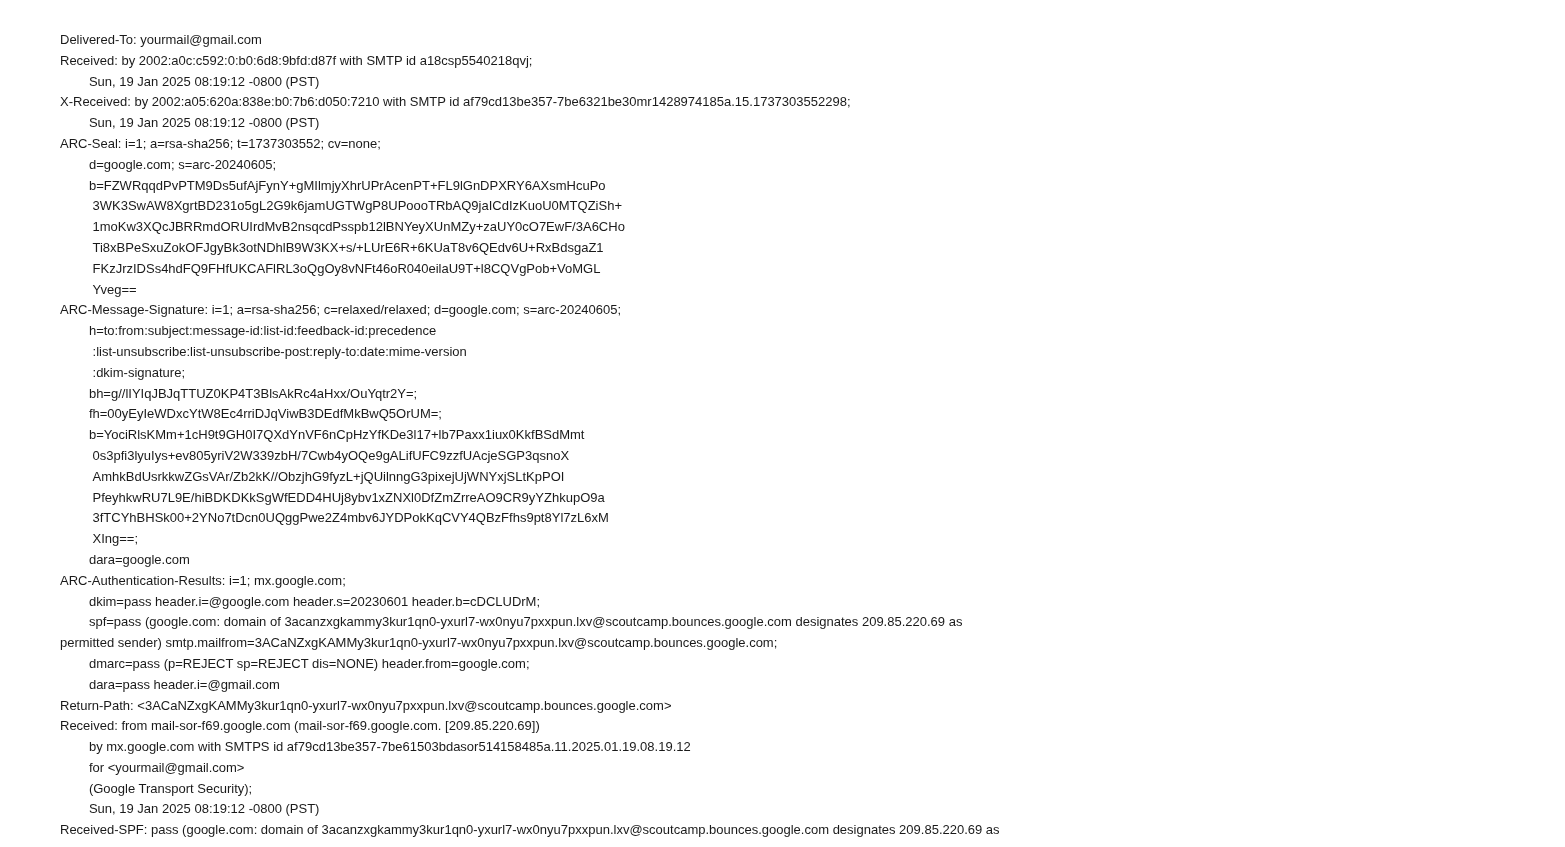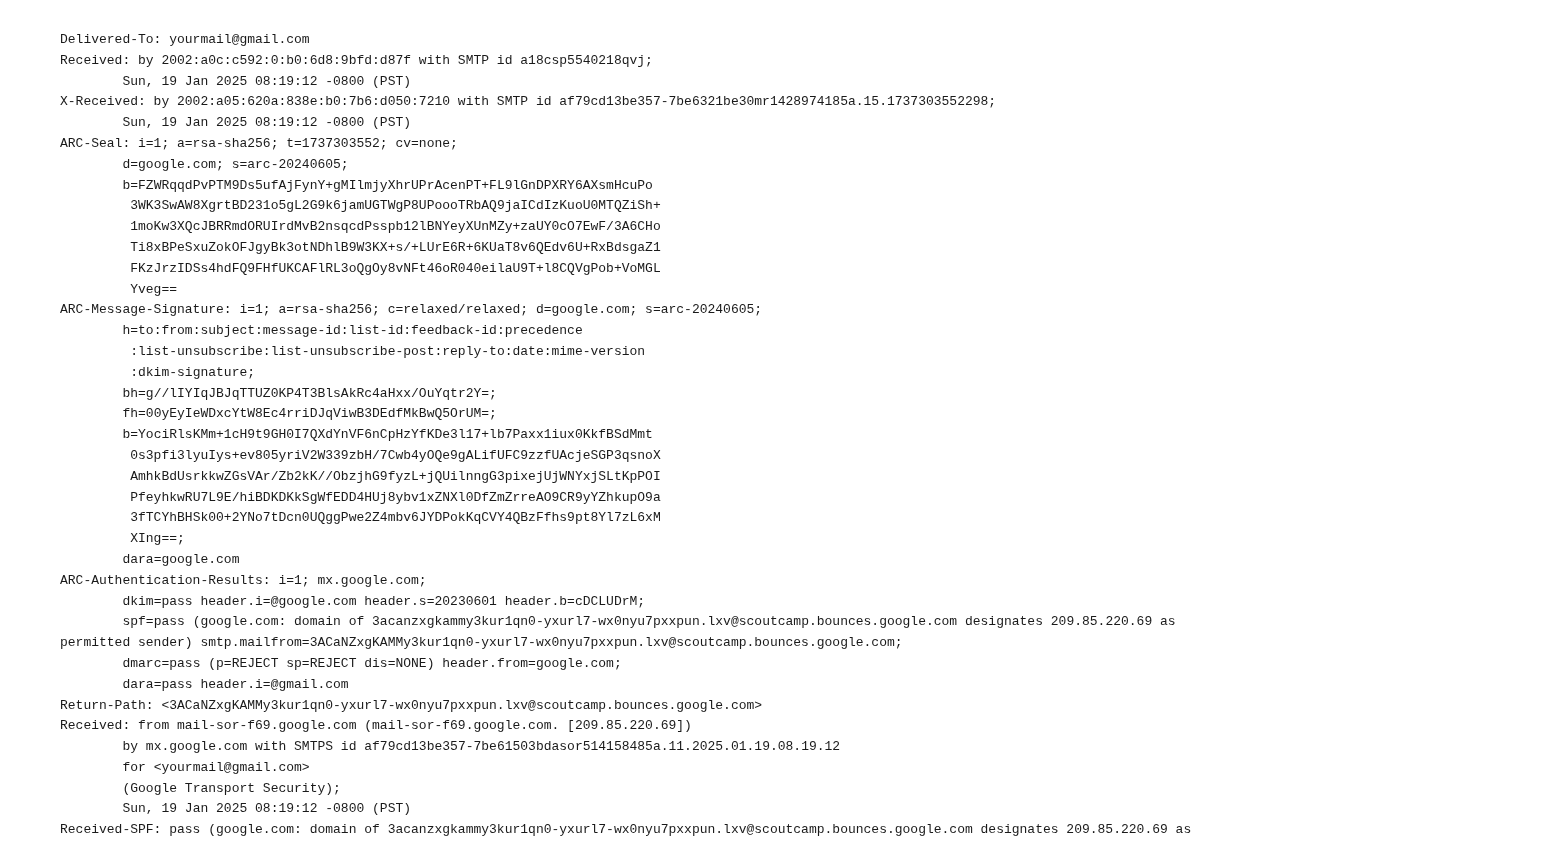--- a/index.html
+++ b/index.html
@@ -21,21 +21,21 @@
       background-color: #ffffff;
       padding: 30px 40px 30px 60px;
       width: 100%;
       overflow-x: auto;
     }
 
     .header-content {
       white-space: pre-wrap;
       word-break: break-all;
       line-height: 1.6;
-      font-family: Liberation Mono, monospace;
+      font-family: Liberation Sans, sans-serif;
       font-size: 13px;
       color: #1a1a1a;
     }
   </style>
 </head>
 <body>
 
 <div class="email-header-container">
   <pre class="header-content">Delivered-To: yourmail@gmail.com
 Received: by 2002:a0c:c592:0:b0:6d8:9bfd:d87f with SMTP id a18csp5540218qvj;

